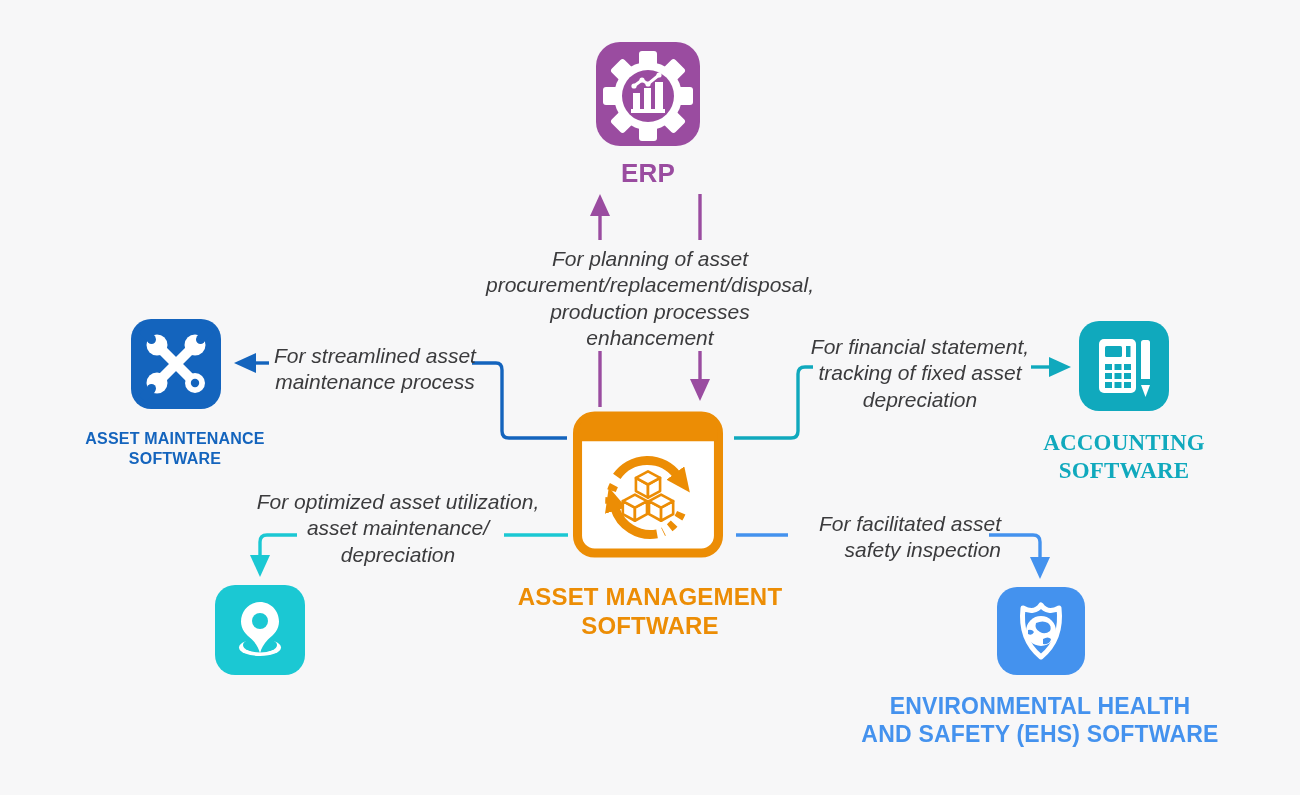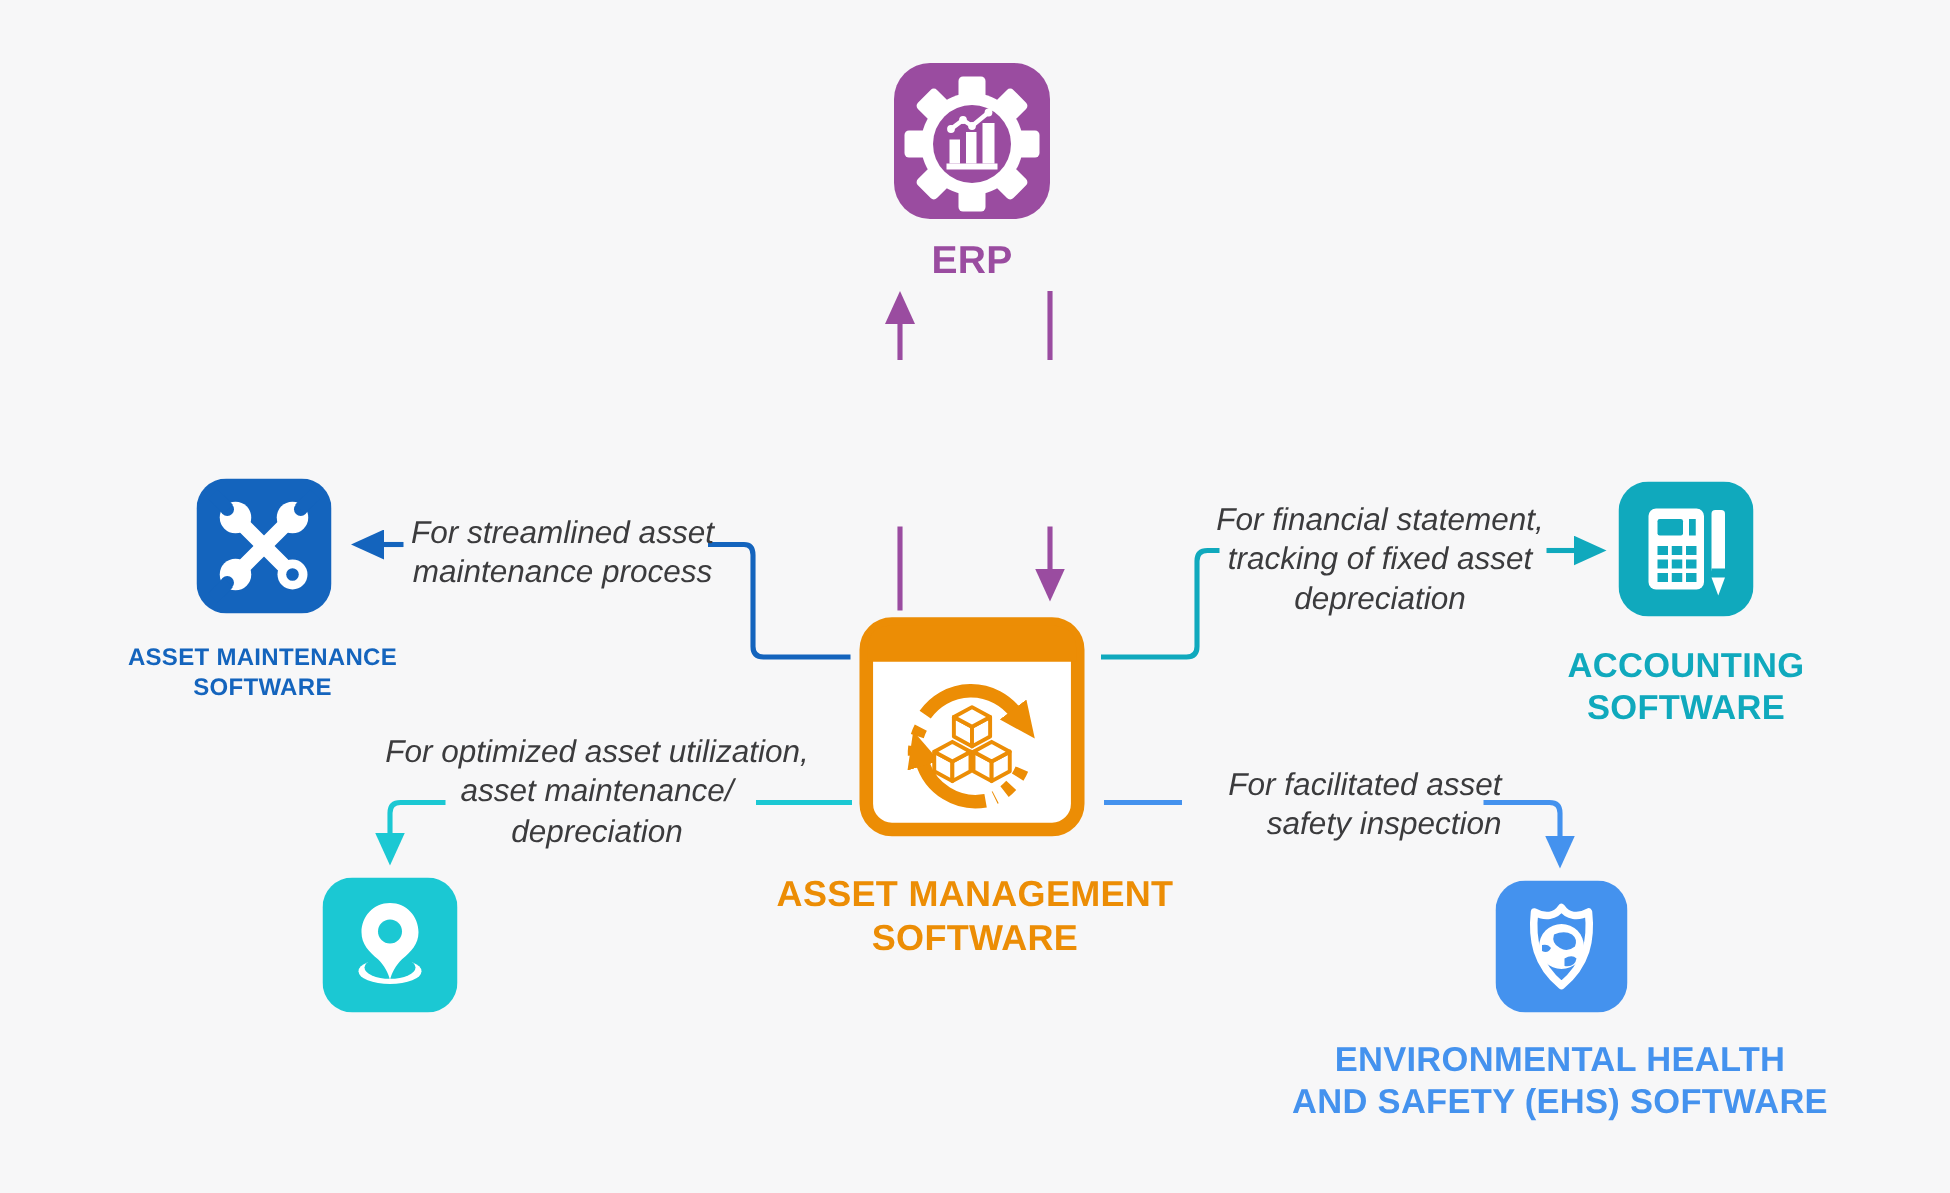--- a/index.html
+++ b/index.html
@@ -6,21 +6,21 @@
   body{background:#f7f7f8;font-family:"Liberation Sans",sans-serif;}
   #canvas{position:relative;width:1300px;height:795px;background:var(--background,#f7f7f8);overflow:hidden;}
   #connectors{position:absolute;left:0;top:0;width:1300px;height:795px;}
   .icon-box{position:absolute;}
   .icon-box svg{display:block;width:100%;height:100%;}
   .node-label{position:absolute;text-align:center;font-weight:700;white-space:pre-line;line-height:1.22;letter-spacing:0.2px;}
   .desc{position:absolute;text-align:center;font-style:italic;color:var(--description-text,#3b3b3d);
         white-space:pre-line;font-size:21px;line-height:1.26;font-weight:500;}
   .label-purple{color:var(--purple);}
   .label-blue1{color:var(--maintenance-blue);}
-  .label-teal{color:var(--accounting-teal);}
+  .label-teal{color:var(--accounting-teal);font-family:Liberation Serif, serif;}
   .label-orange{color:var(--management-orange);}
   .label-turq{color:var(--gis-turquoise);}
   .label-blue2{color:var(--ehs-blue);text-align:center;}
   .stroke-purple{stroke:var(--purple);} .fill-purple{fill:var(--purple);}
   .stroke-blue1{stroke:var(--maintenance-blue);} .fill-blue1{fill:var(--maintenance-blue);}
   .stroke-teal{stroke:var(--accounting-teal);} .fill-teal{fill:var(--accounting-teal);}
   .stroke-turq{stroke:var(--gis-turquoise);} .fill-turq{fill:var(--gis-turquoise);}
   .stroke-blue2{stroke:var(--ehs-blue);} .fill-blue2{fill:var(--ehs-blue);}
   .stroke-orange{stroke:var(--management-orange);} .fill-orange{fill:var(--management-orange);}
   .conn{fill:none;stroke-width:3.4;stroke-linecap:butt;stroke-linejoin:round;}
@@ -192,20 +192,24 @@
       <path d="M26,21 C33,25 40,24 44,18 C48,24 55,25 62,21 C64,39 61,56 44,70 C27,56 24,39 26,21 Z" fill="none" stroke="#ffffff" stroke-width="5" stroke-linejoin="round"></path>
       <circle cx="44" cy="44" r="15" fill="#ffffff"></circle>
       <path d="M39,36 q7,-3 12,0 q4,3 2,8 q-5,4 -10,1 q-6,-3 -4,-9 Z" class="fill-blue2"></path>
       <path d="M46,52 q5,-3 8,0 q-1,6 -8,5 Z" class="fill-blue2"></path>
       <path d="M31,43 q4,-1 6,2 q-2,4 -6,2 Z" class="fill-blue2"></path>
     </svg>
   </div>
   <div class="node-label label-blue2" style="left:840px;top:692px;width:400px;font-size:23px;">ENVIRONMENTAL HEALTH
 AND SAFETY (EHS) SOFTWARE</div>
 
+  <div class="desc" style="left:465px;top:246px;width:370px;">For planning of asset
+procurement/replacement/disposal,
+production processes
+enhancement</div>
   <div class="desc" style="left:265px;top:343px;width:220px;">For streamlined asset
 maintenance process</div>
   <div class="desc" style="left:798px;top:334px;width:244px;">For financial statement,
 tracking of fixed asset
 depreciation</div>
   <div class="desc" style="left:240px;top:489px;width:316px;">For optimized asset utilization,
 asset maintenance/
 depreciation</div>
   <div class="desc" style="left:775px;top:511px;width:226px;text-align:right;">For facilitated asset
 safety inspection</div>

